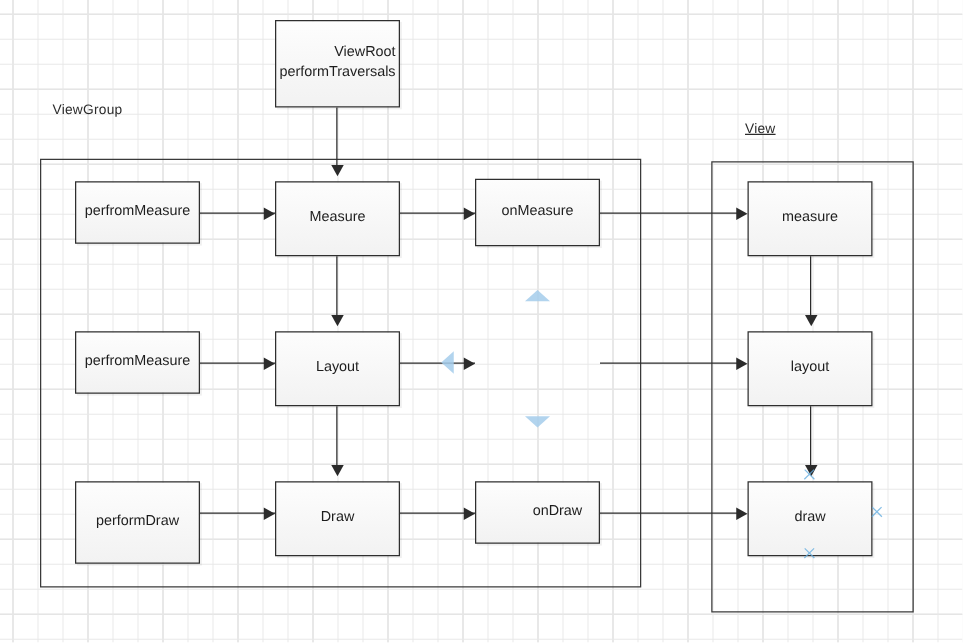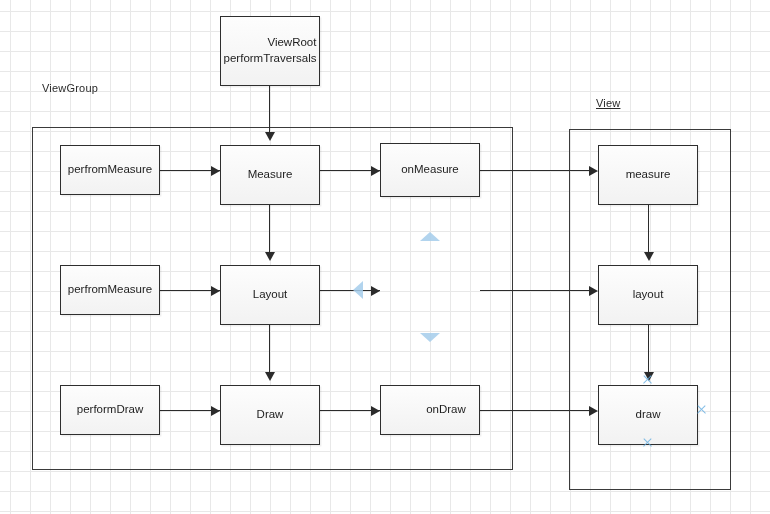--- a/index.html
+++ b/index.html
@@ -175,21 +175,21 @@
       <span>performTraversals</span>
     </div>
   </div>
 
   <div class="node" style="left:60px; top:145px; width:100px; height:50px;">
     <span>perfromMeasure</span>
   </div>
   <div class="node" style="left:60px; top:265px; width:100px; height:50px;">
     <span>perfromMeasure</span>
   </div>
-  <div class="node" style="left:60px; top:385px; width:100px; height:50px;">
+  <div class="node" style="left:60px; top:385px; width:100px; height:66px;">
     <span>performDraw</span>
   </div>
 
   <div class="node" style="left:220px; top:145px; width:100px; height:60px;">
     <span>Measure</span>
   </div>
   <div class="node" style="left:220px; top:265px; width:100px; height:60px;">
     <span>Layout</span>
   </div>
   <div class="node" style="left:220px; top:385px; width:100px; height:60px;">

